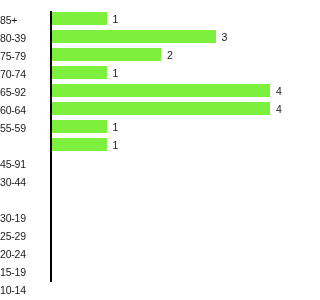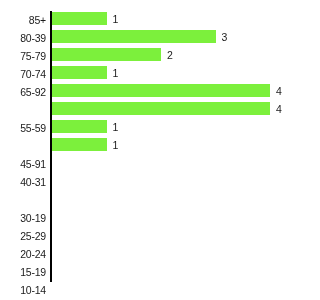--- a/index.html
+++ b/index.html
@@ -36,21 +36,20 @@
     height: 18px;
     width: 300px;
   }
   .cat-label {
     position: absolute;
     left: 0;
     top: 0;
     width: 46px;
     height: 18px;
     line-height: 18px;
-    text-align: right;
     font-size: 10.5px;
     color: #1a1a1a;
     white-space: nowrap;
     letter-spacing: -0.2px;
   }
   .bar-track {
     position: absolute;
     left: 52px;
     top: 0;
     height: 18px;
@@ -110,20 +109,21 @@
         </div>
       </div>
       <div class="row">
         <div class="cat-label">65-92</div>
         <div class="bar-track">
           <div class="bar" style="width: 218px; background: rgb(124, 240, 60);"></div>
           <div class="bar-value" style="left: 224px;">4</div>
         </div>
       </div>
       <div class="row">
+        <div class="cat-label">60-64</div>
         <div class="bar-track">
           <div class="bar" style="width: 218px; background: rgb(124, 240, 60);"></div>
           <div class="bar-value" style="left: 224px;">4</div>
         </div>
       </div>
       <div class="row">
         <div class="cat-label">55-59</div>
         <div class="bar-track">
           <div class="bar" style="width: 54.5px; background: rgb(124, 240, 60);"></div>
           <div class="bar-value" style="left: 60.5px;">1</div>
@@ -133,21 +133,21 @@
         <div class="bar-track">
           <div class="bar" style="width: 54.5px; background: rgb(124, 240, 60);"></div>
           <div class="bar-value" style="left: 60.5px;">1</div>
         </div>
       </div>
       <div class="row">
         <div class="cat-label">45-91</div>
         <div class="bar-track"></div>
       </div>
       <div class="row">
-        <div class="cat-label">40-31</div>
+        <div class="cat-label">30-44</div>
         <div class="bar-track"></div>
       </div>
       <div class="row">
         <div class="bar-track"></div>
       </div>
       <div class="row">
         <div class="cat-label">30-19</div>
         <div class="bar-track"></div>
       </div>
       <div class="row">

